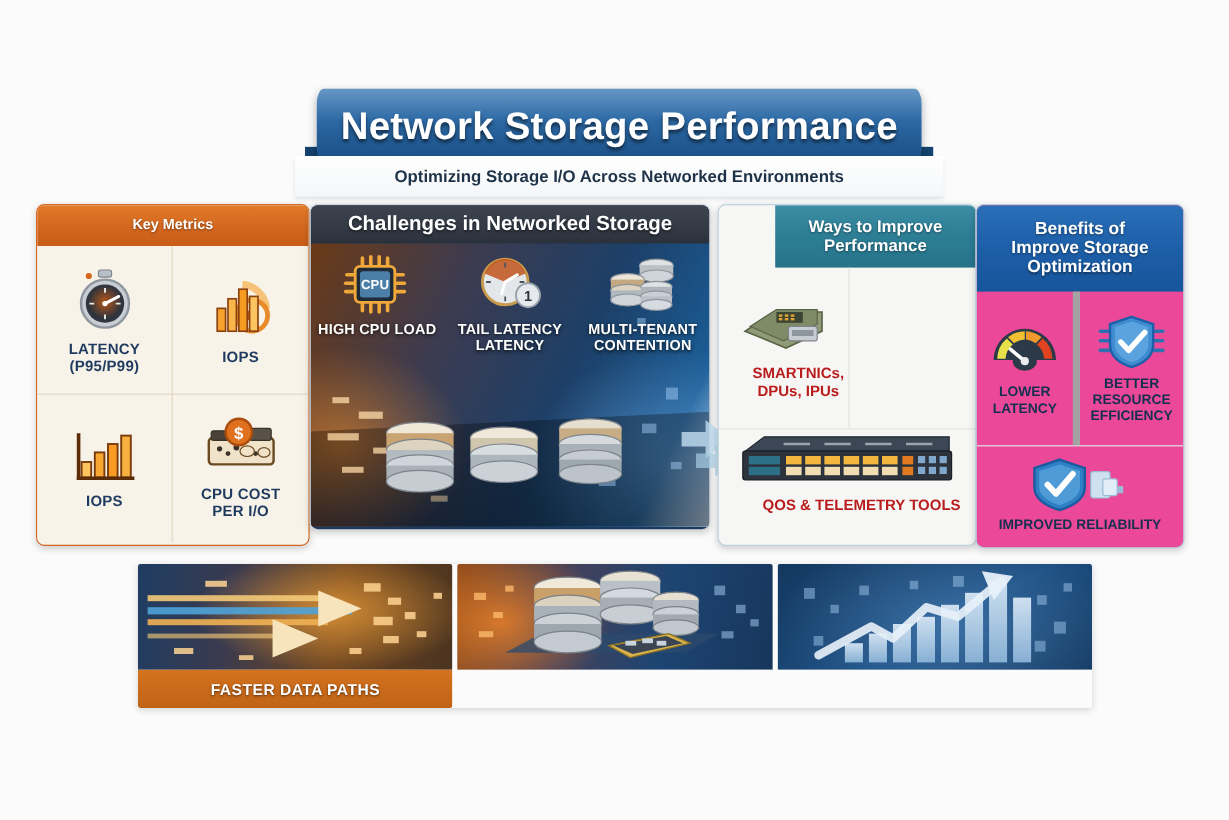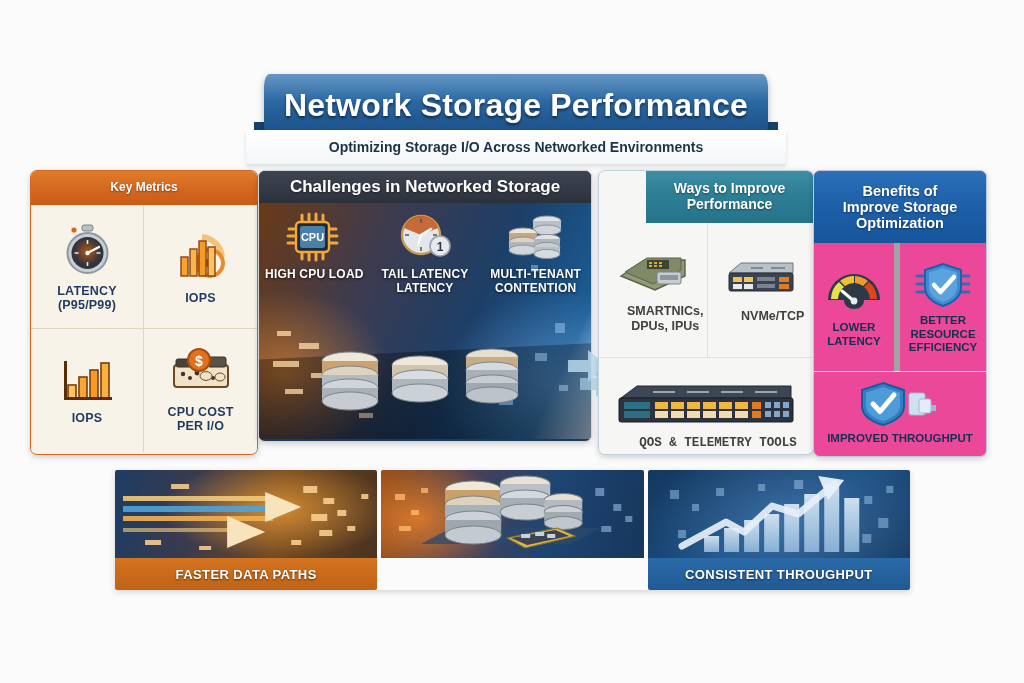--- a/index.html
+++ b/index.html
@@ -102,23 +102,23 @@
   #panel-ways{left:598px;top:170px;width:214px;height:283px;
     background:#f6f6f4;border:1.4px solid #bcd4dd;}
   #panel-ways .panel-head{
     height:52px;font-size:14px;padding:0 6px;
     background:linear-gradient(180deg,#3d8ea4 0%,#2d7f96 45%,#26738a 100%);margin-left:47px;}
   .ways-top{display:grid;grid-template-columns:1fr 1fr;height:134px;
     border-bottom:1px solid #e2e2dd;}
   .ways-cell{display:flex;flex-direction:column;align-items:center;justify-content:center;
     gap:6px;padding:4px;}
   .ways-cell:first-child{border-right:1px solid #e2e2dd;}
-  .ways-label{color:#404040;font-size:12.5px;font-weight:bold;text-align:center;line-height:1.2;margin-left:24px;}
+  .ways-label{color:#b91c1c;font-size:12.5px;font-weight:bold;text-align:center;line-height:1.2;margin-left:24px;}
   .ways-bottom{height:93px;display:flex;flex-direction:column;align-items:center;
-    justify-content:flex-end;gap:6px;font-family:Liberation Mono, monospace;}
+    justify-content:flex-start;gap:6px;}
 
   
   #panel-benefits{left:813px;top:170px;width:172px;height:285px;
     background:#ec4899;border:1.4px solid #b9cbdd;}
   #panel-benefits .panel-head{
     height:72px;font-size:14.5px;padding:0 6px;
     background:linear-gradient(180deg,#2a6fb8 0%,#1d5fa8 50%,#17559b 100%);}
   .ben-top{display:grid;grid-template-columns:1fr 1fr;height:128px;border-bottom:1px solid #dfe4e9;}
   .ben-cell{display:flex;flex-direction:column;align-items:center;justify-content:center;
     gap:5px;padding:3px;}
@@ -420,43 +420,20 @@
             </g>
           <rect x="42" y="26" width="24" height="12" rx="2" fill="#c7cdd2" stroke="#7d848b"></rect>
           <rect x="45" y="29" width="18" height="5" fill="#8e969e"></rect>
         </svg>
         <div class="ways-label">
           <div>SMARTNICs,</div>
           <div>DPUs, IPUs</div>
         </div>
       </div>
 
-      <div class="ways-cell">
-        <svg width="76" height="46" viewBox="0 0 76 46">
-          <path d="M6 16 L18 6 L70 6 L70 16 Z" fill="#b9c1c8" stroke="#6f767d"></path>
-          <g stroke="#6f767d" stroke-width="1.3">
-            <line x1="28" y1="11" x2="40" y2="11"></line>
-              <line x1="48" y1="11" x2="62" y2="11"></line>
-          </g>
-          <rect x="6" y="16" width="64" height="18" rx="2" fill="#3a4450" stroke="#262d36"></rect>
-          <g>
-            <rect x="10" y="20" width="9" height="5" fill="#f0c35a"></rect>
-            <rect x="21" y="20" width="9" height="5" fill="#f0c35a"></rect>
-            <rect x="10" y="27" width="9" height="5" fill="#e8eaec"></rect>
-            <rect x="21" y="27" width="9" height="5" fill="#e8eaec"></rect>
-            <rect x="34" y="20" width="18" height="4" fill="#7b848d"></rect>
-            <rect x="34" y="27" width="18" height="4" fill="#7b848d"></rect>
-            <rect x="56" y="20" width="10" height="5" fill="#e27b22"></rect>
-            <rect x="56" y="27" width="10" height="5" fill="#e27b22"></rect>
-          </g>
-        </svg>
-        <div class="ways-label">
-          <div>NVMe/TCP</div>
-        </div>
-      </div>
     </div>
 
     <div class="ways-bottom">
       <svg width="186" height="50" viewBox="0 0 186 50">
         <path d="M8 18 L24 6 L178 6 L178 18 Z" fill="#3b4755" stroke="#222a33"></path>
         <g stroke="#9aa4ad" stroke-width="2">
           <line x1="40" y1="12" x2="62" y2="12"></line>
             <line x1="74" y1="12" x2="96" y2="12"></line>
           <line x1="108" y1="12" x2="130" y2="12"></line>
             <line x1="142" y1="12" x2="164" y2="12"></line>
@@ -551,21 +528,21 @@
     <div class="ben-bottom">
       <svg width="86" height="48" viewBox="0 0 86 48">
         <rect x="52" y="14" width="16" height="22" rx="2" fill="#cfe1f0" stroke="#9dbbd6"></rect>
         <rect x="62" y="20" width="12" height="14" rx="2" fill="#e2edf7" stroke="#9dbbd6"></rect>
         <rect x="74" y="26" width="5" height="6" fill="#9dbbd6"></rect>
         <path d="M26 4 L47 11 L47 27 C47 37 36 43 26 46 C16 43 5 37 5 27 L5 11 Z" fill="#2f7fc4" stroke="#1b5a9e" stroke-width="2"></path>
         <path d="M26 8 L43 13.5 L43 27 C43 34.5 34 39.5 26 42 C18 39.5 9 34.5 9 27 L9 13.5 Z" fill="#4e9bd8"></path>
         <path d="M16 25 L23 32.5 L37 16" fill="none" stroke="#ffffff" stroke-width="5" stroke-linecap="round" stroke-linejoin="round"></path>
       </svg>
       <div class="ben-label">
-        <div>IMPROVED THROUGHPUT</div>
+        <div>IMPROVED RELIABILITY</div>
       </div>
     </div>
   </div>
 
   <div class="strip">
 
     <div class="tile" id="tile-0">
       <div class="tile-art">
         <svg width="100%" height="88" viewBox="0 0 262 88" preserveAspectRatio="none">
           <g opacity=".9">
@@ -674,17 +651,16 @@
               <rect x="110" y="14" width="7" height="7"></rect>
             <rect x="146" y="10" width="9" height="9"></rect>
               <rect x="216" y="26" width="8" height="8"></rect>
             <rect x="230" y="48" width="10" height="10"></rect>
               <rect x="238" y="16" width="7" height="7"></rect>
             <rect x="30" y="60" width="8" height="8"></rect>
               <rect x="214" y="64" width="9" height="9"></rect>
           </g>
         </svg>
       </div>
-      <div class="tile-cap">CONSISTENT THROUGHPUT</div>
     </div>
 
   </div>
 </div>
 
 </body></html>

